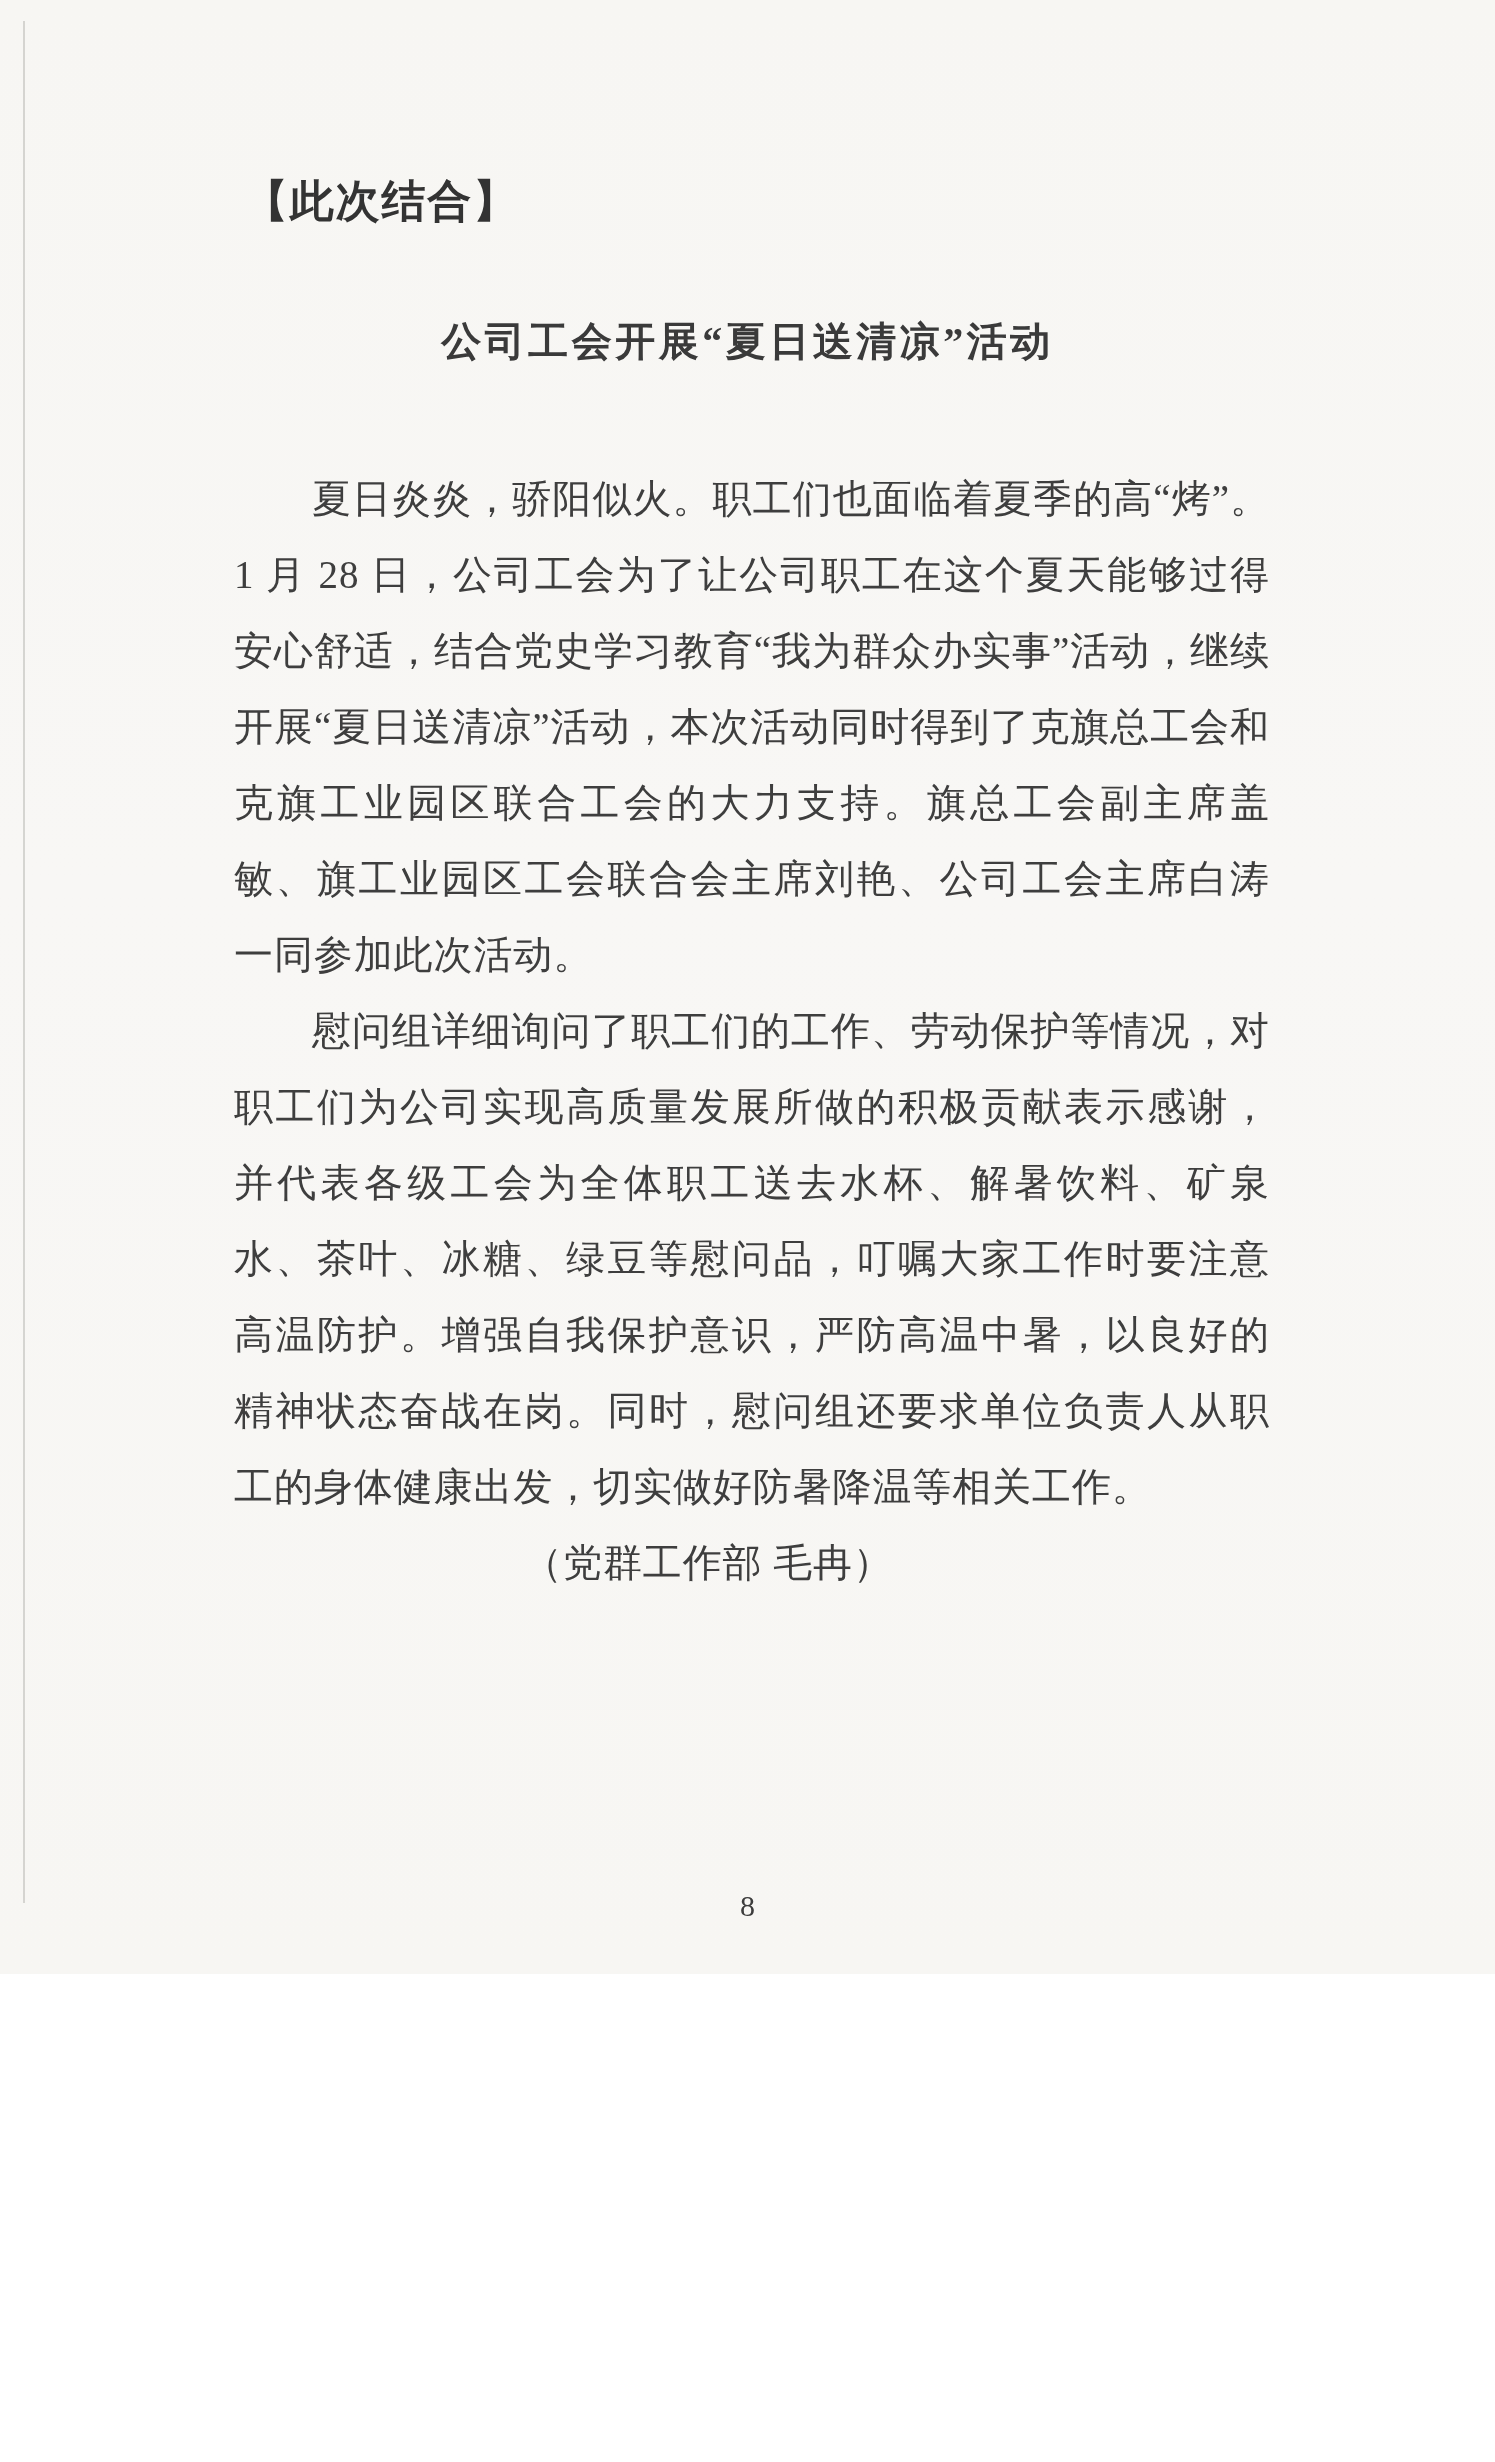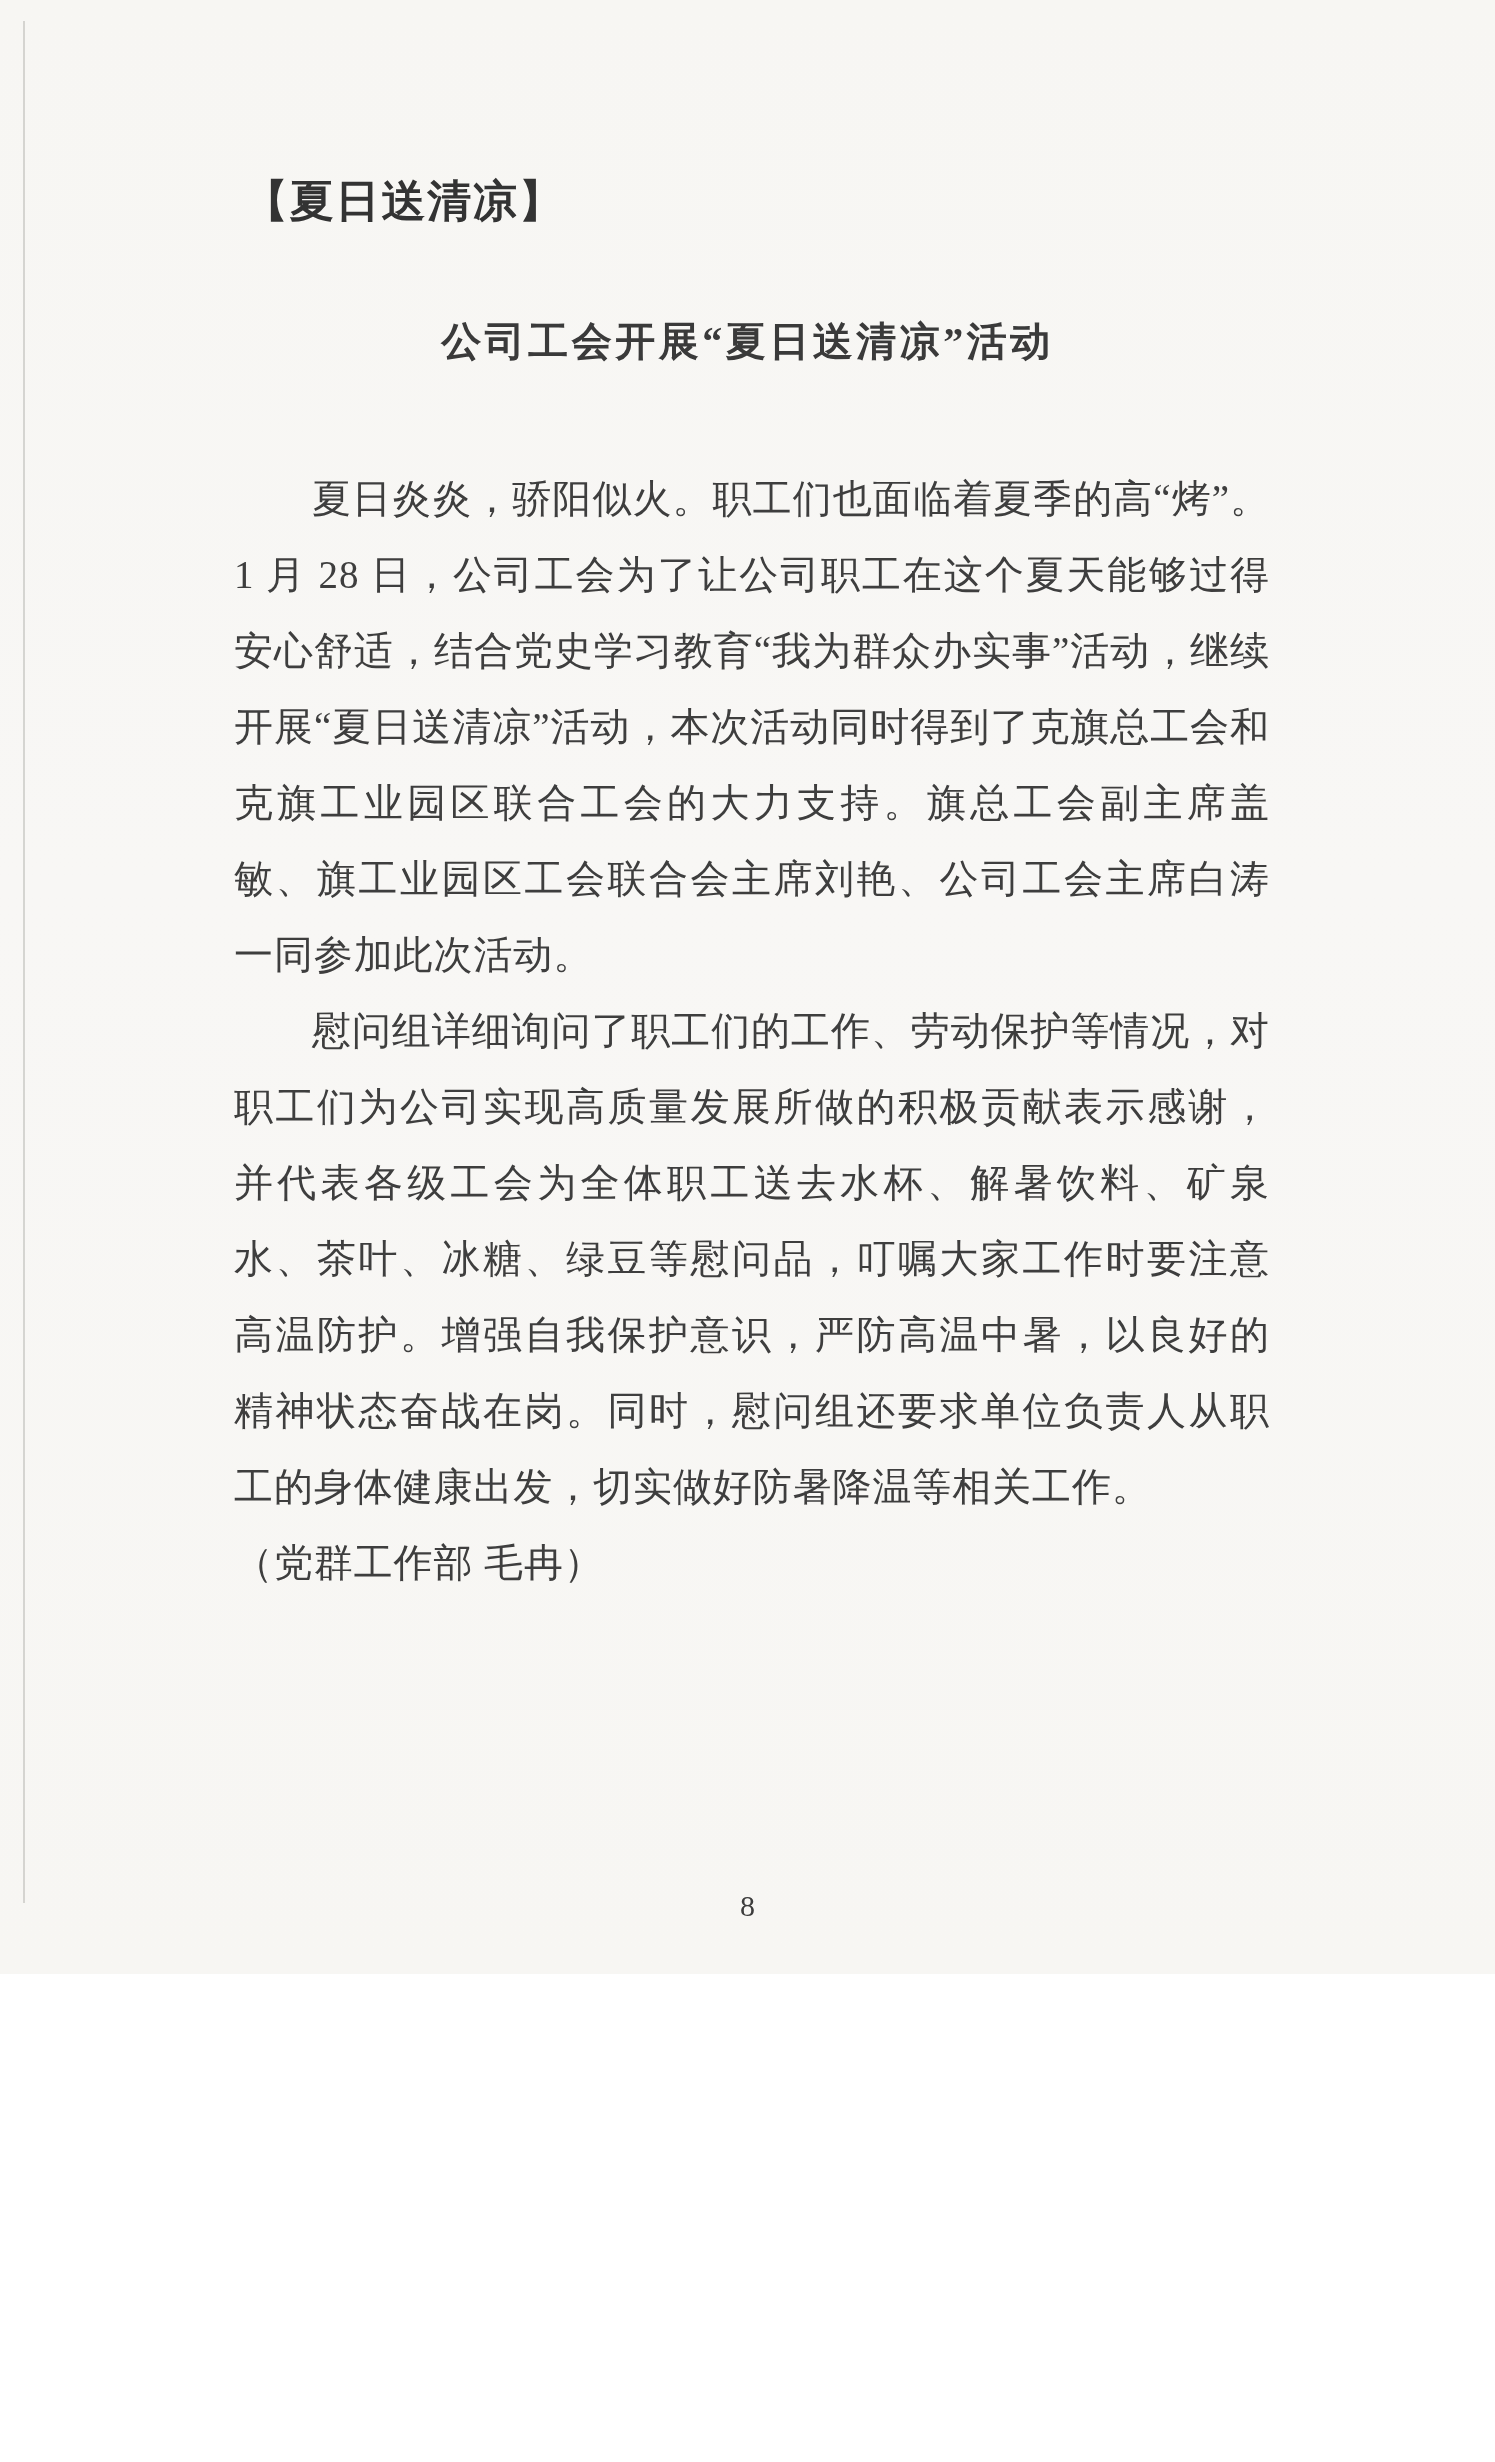--- a/index.html
+++ b/index.html
@@ -61,21 +61,21 @@
     line-height: 76px;
     letter-spacing: 0.9px;
     color: #3e3e3e;
     text-align: justify;
   }
   .body-text p {
     margin: 0;
     text-indent: 2em;
   }
   .attribution {
-    text-align: left;
+    text-align: center;
     padding-right: 88px;
     font-size: 39px;
     line-height: 76px;
     color: #3e3e3e;
   }
   .page-number {
     position: absolute;
     left: 0;
     top: 1889px;
     width: 1495px;
@@ -84,21 +84,21 @@
     color: #3d3d3d;
     font-family: "Liberation Serif", serif;
   }
 </style>
 </head>
 <body>
 
 <div class="paper">
   <div class="scan-edge-line"></div>
 
-  <div class="section-header">【夏日送清凉】</div>
+  <div class="section-header">【此次结合】</div>
 
   <div class="doc-title">公司工会开展“夏日送清凉”活动</div>
 
   <div class="body-text">
     <p>夏日炎炎，骄阳似火。职工们也面临着夏季的高“烤”。1 月 28 日，公司工会为了让公司职工在这个夏天能够过得安心舒适，结合党史学习教育“我为群众办实事”活动，继续开展“夏日送清凉”活动，本次活动同时得到了克旗总工会和克旗工业园区联合工会的大力支持。旗总工会副主席盖敏、旗工业园区工会联合会主席刘艳、公司工会主席白涛一同参加此次活动。</p>
     <p>慰问组详细询问了职工们的工作、劳动保护等情况，对职工们为公司实现高质量发展所做的积极贡献表示感谢，并代表各级工会为全体职工送去水杯、解暑饮料、矿泉水、茶叶、冰糖、绿豆等慰问品，叮嘱大家工作时要注意高温防护。增强自我保护意识，严防高温中暑，以良好的精神状态奋战在岗。同时，慰问组还要求单位负责人从职工的身体健康出发，切实做好防暑降温等相关工作。</p>
     <div class="attribution">（党群工作部  毛冉）</div>
   </div>
 
   <div class="page-number">8</div>

